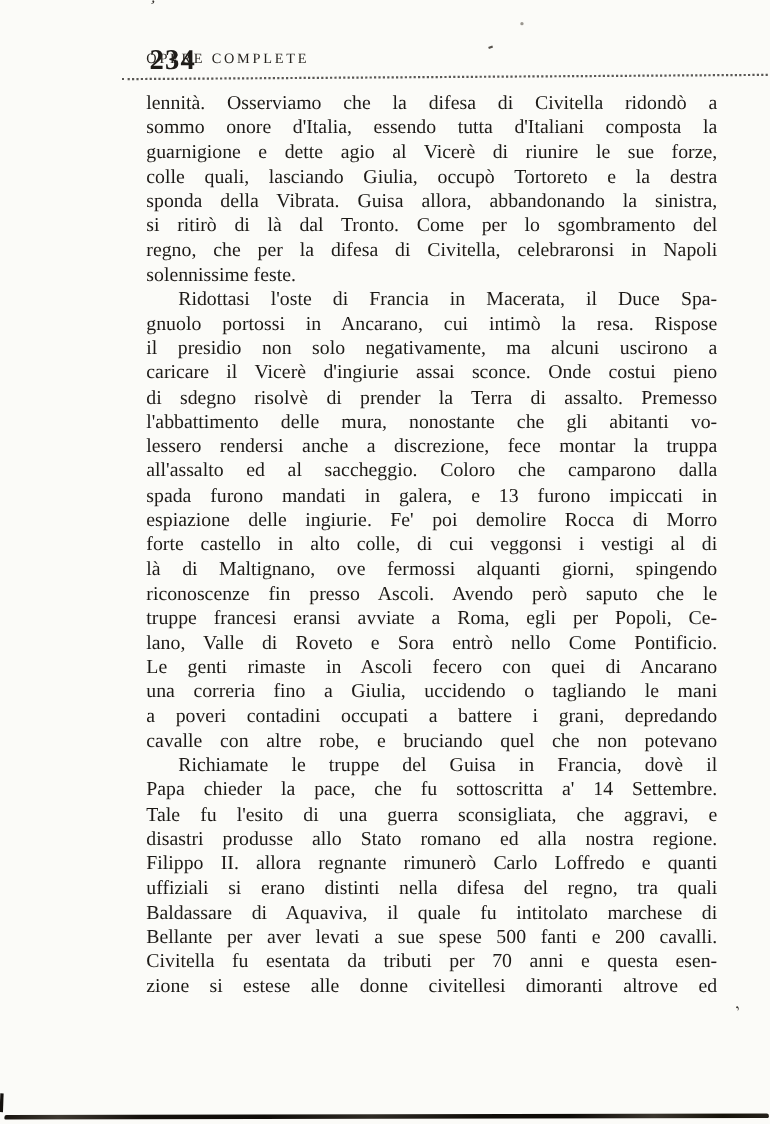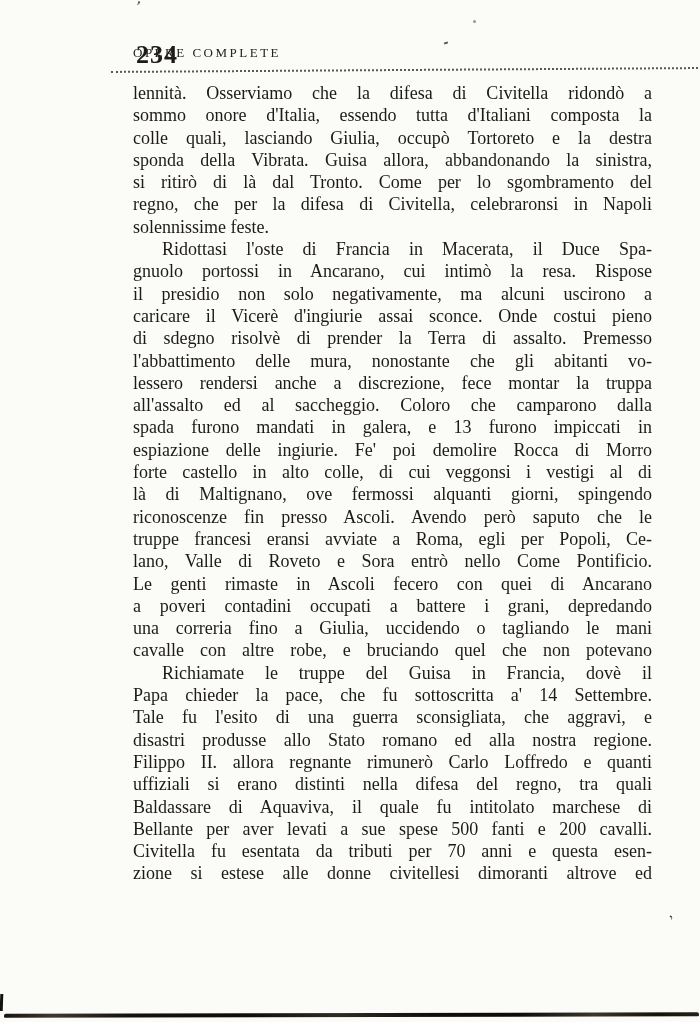--- a/index.html
+++ b/index.html
@@ -63,20 +63,21 @@
 
   <span class="pagenum">234</span>
 
   <span class="running">OPERE COMPLETE</span>
 
   <div class="dotted-rule"></div>
 
   <div class="bodytext">
       <div class="line">lennità. Osserviamo che la difesa di Civitella ridondò a</div>
       <div class="line">sommo onore d'Italia, essendo tutta d'Italiani composta la</div>
+      <div class="line">guarnigione e dette agio al Vicerè di riunire le sue forze,</div>
       <div class="line">colle quali, lasciando Giulia, occupò Tortoreto e la destra</div>
       <div class="line">sponda della Vibrata. Guisa allora, abbandonando la sinistra,</div>
       <div class="line">si ritirò di là dal Tronto. Come per lo sgombramento del</div>
       <div class="line">regno, che per la difesa di Civitella, celebraronsi in Napoli</div>
       <div class="line end">solennissime feste.</div>
       <div class="line indent">Ridottasi l'oste di Francia in Macerata, il Duce Spa-</div>
       <div class="line">gnuolo portossi in Ancarano, cui intimò la resa. Rispose</div>
       <div class="line">il presidio non solo negativamente, ma alcuni uscirono a</div>
       <div class="line">caricare il Vicerè d'ingiurie assai sconce. Onde costui pieno</div>
       <div class="line">di sdegno risolvè di prender la Terra di assalto. Premesso</div>
@@ -84,22 +85,22 @@
       <div class="line">lessero rendersi anche a discrezione, fece montar la truppa</div>
       <div class="line">all'assalto ed al saccheggio. Coloro che camparono dalla</div>
       <div class="line">spada furono mandati in galera, e 13 furono impiccati in</div>
       <div class="line">espiazione delle ingiurie. Fe' poi demolire Rocca di Morro</div>
       <div class="line">forte castello in alto colle, di cui veggonsi i vestigi al di</div>
       <div class="line">là di Maltignano, ove fermossi alquanti giorni, spingendo</div>
       <div class="line">riconoscenze fin presso Ascoli. Avendo però saputo che le</div>
       <div class="line">truppe francesi eransi avviate a Roma, egli per Popoli, Ce-</div>
       <div class="line">lano, Valle di Roveto e Sora entrò nello Come Pontificio.</div>
       <div class="line">Le genti rimaste in Ascoli fecero con quei di Ancarano</div>
+      <div class="line">una correria fino a Giulia, uccidendo o tagliando le mani</div>
       <div class="line">a poveri contadini occupati a battere i grani, depredando</div>
-      <div class="line">una correria fino a Giulia, uccidendo o tagliando le mani</div>
       <div class="line">cavalle con altre robe, e bruciando quel che non potevano</div>
       <div class="line indent">Richiamate le truppe del Guisa in Francia, dovè il</div>
       <div class="line">Papa chieder la pace, che fu sottoscritta a' 14 Settembre.</div>
       <div class="line">Tale fu l'esito di una guerra sconsigliata, che aggravi, e</div>
       <div class="line">disastri produsse allo Stato romano ed alla nostra regione.</div>
       <div class="line">Filippo II. allora regnante rimunerò Carlo Loffredo e quanti</div>
       <div class="line">uffiziali si erano distinti nella difesa del regno, tra quali</div>
       <div class="line">Baldassare di Aquaviva, il quale fu intitolato marchese di</div>
       <div class="line">Bellante per aver levati a sue spese 500 fanti e 200 cavalli.</div>
       <div class="line">Civitella fu esentata da tributi per 70 anni e questa esen-</div>

